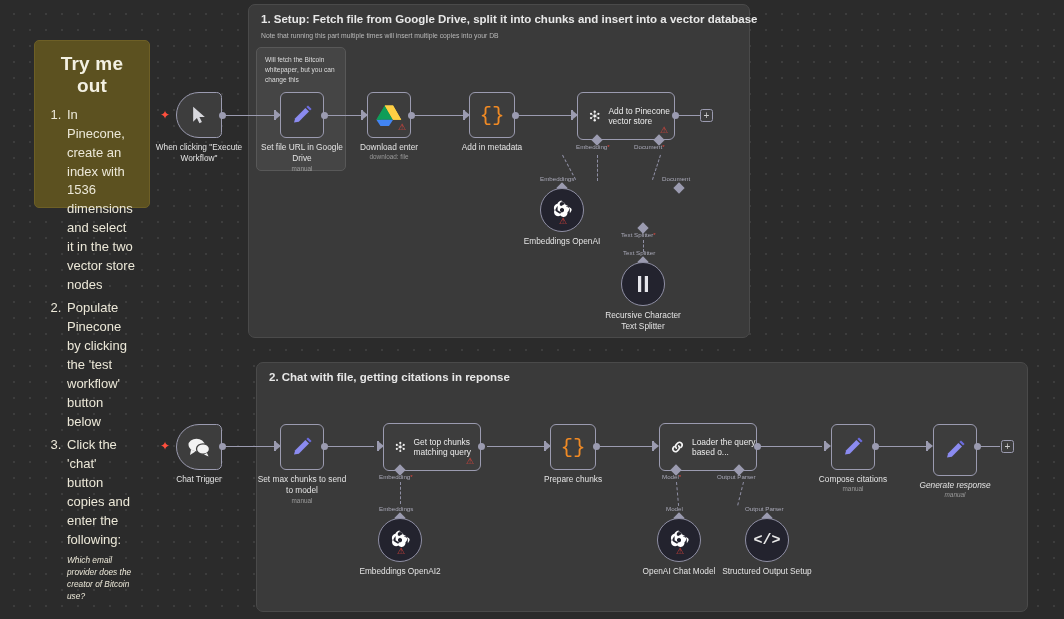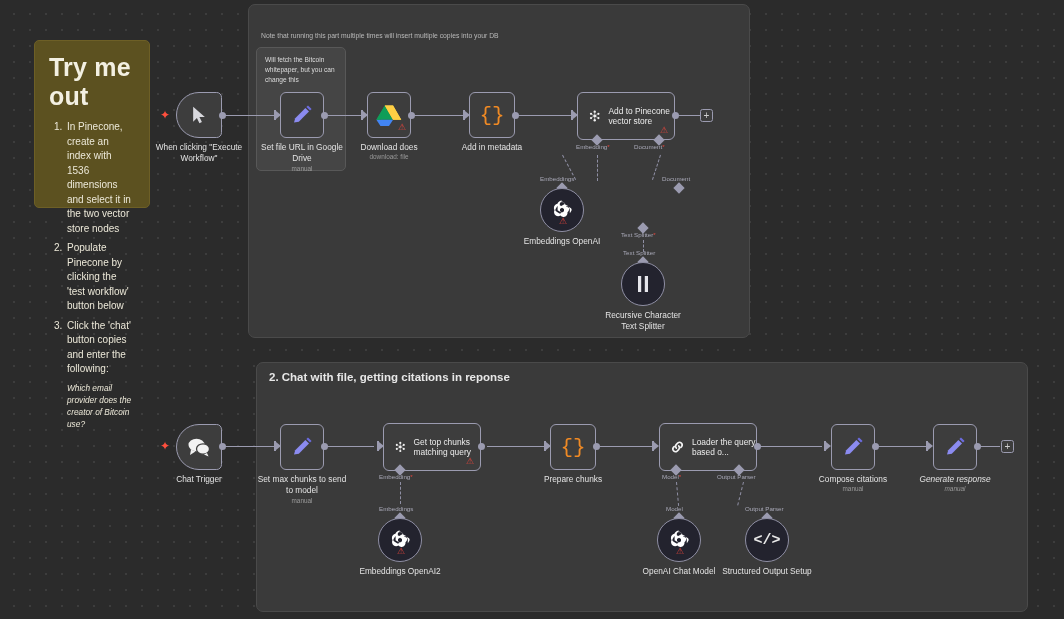--- a/index.html
+++ b/index.html
@@ -22,26 +22,26 @@
   .sticky {
     position: absolute;
     border-radius: 5px;
   }
   .sticky-yellow {
     background: #5c5120;
     border: 1px solid #6d5f26;
     padding: 12px 14px;
   }
   .sticky-yellow h2 {
-    font-size: 25px; font-weight: bold; color: #f3f0e2;
-    margin-bottom: 9px; letter-spacing: .2px;
+    font-size: 19px; font-weight: bold; color: #f3f0e2;
+    margin-bottom: 9px; letter-spacing: .2px; text-align: center;
   }
   .sticky-yellow ol {
     margin-left: 16px; color: #ece8d8;
-    font-size: 10px; line-height: 1.45;
+    font-size: 13px; line-height: 1.45;
   }
   .sticky-yellow ol li { margin-bottom: 5px; padding-left: 2px; }
   .sticky-yellow p.italic {
     font-style: italic; color: #ece8d8;
     font-size: 8.3px; line-height: 1.45; margin-left: 18px; margin-top: 2px;
   }
 
   .section {
     position: absolute;
     background: #3a3a3a;
@@ -173,20 +173,21 @@
   .pausebars { width: 18px; height: 20px; }
   .doc-ic { width: 15px; height: 18px; }
   .code-ic { font-size: 15px; color: #eaeaea; font-family: "Liberation Mono", monospace; font-weight: bold; }
 </style>
 </head>
 <body>
 
 <div id="canvas">
 
   <div class="section" style="left:248px; top:4px; width:502px; height:334px;">
+    <div class="section-title">1. Setup: Fetch file from Google Drive, split it into chunks and insert into a vector database</div>
     <div class="section-sub">Note that running this part multiple times will insert multiple copies into your DB</div>
   </div>
 
   <div class="sticky-grey" style="left:256px; top:47px; width:90px; height:124px;">
     <div class="note-txt">Will fetch the Bitcoin whitepaper, but you can change this</div>
   </div>
 
   <div class="sticky sticky-yellow" style="left:34px; top:40px; width:116px; height:168px;">
     <h2>Try me out</h2>
     <ol>
@@ -234,21 +235,21 @@
       <path d="M9.5 1.3 L18.4 1.3 L27.2 16.5 L18.4 16.5 Z" fill="#ffcf44"></path>
       <path d="M9.5 1.3 L14 9 L4.9 9 Z" fill="#2684fc" opacity="0"></path>
       <path d="M0.4 16.6 L18.4 16.6 L14 23.2 L4.8 23.2 Z" fill="#4285f4"></path>
       <path d="M9.45 1.3 L4.85 9.1 L0.4 16.6 L4.85 16.6 Z" fill="#0f9d58"></path>
       <path d="M9.5 1.3 L18.35 16.6 L13.9 23.2 L9.2 16.6 Z" fill="#ffcf44" opacity="0"></path>
       <path d="M9.45 1.3 L18.3 16.6 L27.2 16.6 L18.35 1.3 Z" fill="#ffcf44"></path>
       <path d="M18.35 16.6 L27.2 16.6 L22.8 23.2 L14 23.2 Z" fill="#4285f4" opacity="0"></path>
       <path d="M0.5 16.6 L9.45 1.3 L13.95 9.05 L5.1 23.2 Z" fill="#0f9d58" opacity="0"></path>
     </svg>
     <div class="warn" style="left:30px; top:30px;">⚠</div>
-    <div class="node-label">Download does</div>
+    <div class="node-label">Download enter</div>
     <div class="node-sublabel" style="margin-top:16px;">download: file</div>
   </div>
   <div class="dot" style="left:408px; top:111.5px;"></div>
 
   <div class="inbar" style="left:463px; top:110px;"></div>
   <div class="inarrow" style="left:465px; top:111px;"></div>
   <div class="node" style="left:469px; top:92px; width:46px; height:46px;">
     <span class="braces">{}</span>
     <div class="node-label">Add in metadata</div>
   </div>
@@ -449,21 +450,21 @@
       <path d="M4 19.5 L5.2 15.2 L15.4 5 L19 8.6 L8.8 18.8 Z" fill="#8b8bf0"></path>
       <path d="M16.4 4 L18 2.4 L21.6 6 L20 7.6 Z" fill="#6c6ce0"></path>
     </svg>
     <div class="node-label">Compose citations</div>
     <div class="node-sublabel" style="margin-top:16px;">manual</div>
   </div>
   <div class="dot" style="left:872px; top:442.5px;"></div>
 
   <div class="inbar" style="left:926px; top:441px;"></div>
   <div class="inarrow" style="left:928px; top:442px;"></div>
-  <div class="node" style="left:933px; top:424px; width:44px; height:46px;font-style:italic;">
+  <div class="node" style="left:933px; top:424px; width:44px; height:52px;font-style:italic;">
     <svg class="ic pencil" viewBox="0 0 24 24">
       <path d="M4 19.5 L5.2 15.2 L15.4 5 L19 8.6 L8.8 18.8 Z" fill="#8b8bf0"></path>
       <path d="M16.4 4 L18 2.4 L21.6 6 L20 7.6 Z" fill="#6c6ce0"></path>
     </svg>
     <div class="node-label">Generate response</div>
     <div class="node-sublabel" style="margin-top:16px;">manual</div>
   </div>
   <div class="dot" style="left:974px; top:442.5px;"></div>
   <div class="plusbtn" style="left:1001px; top:440px;">+</div>
 

